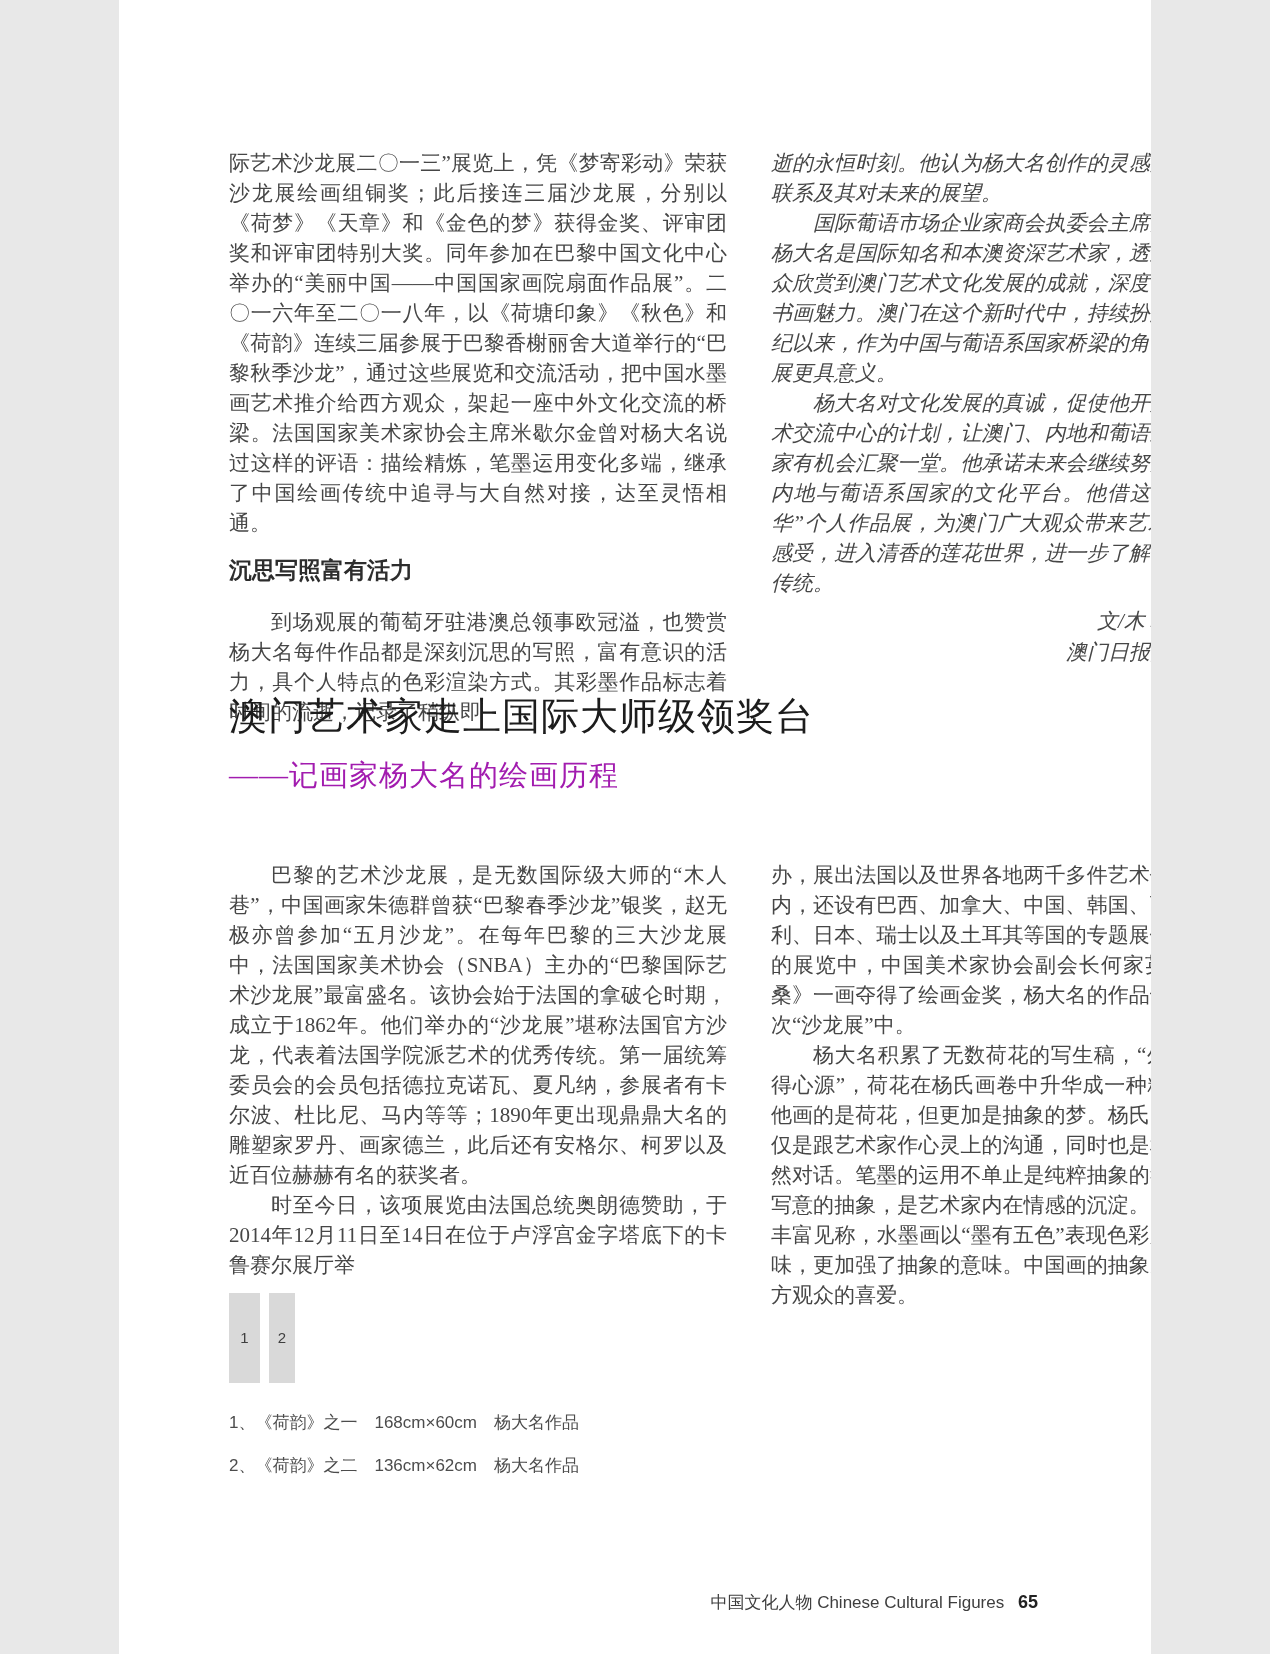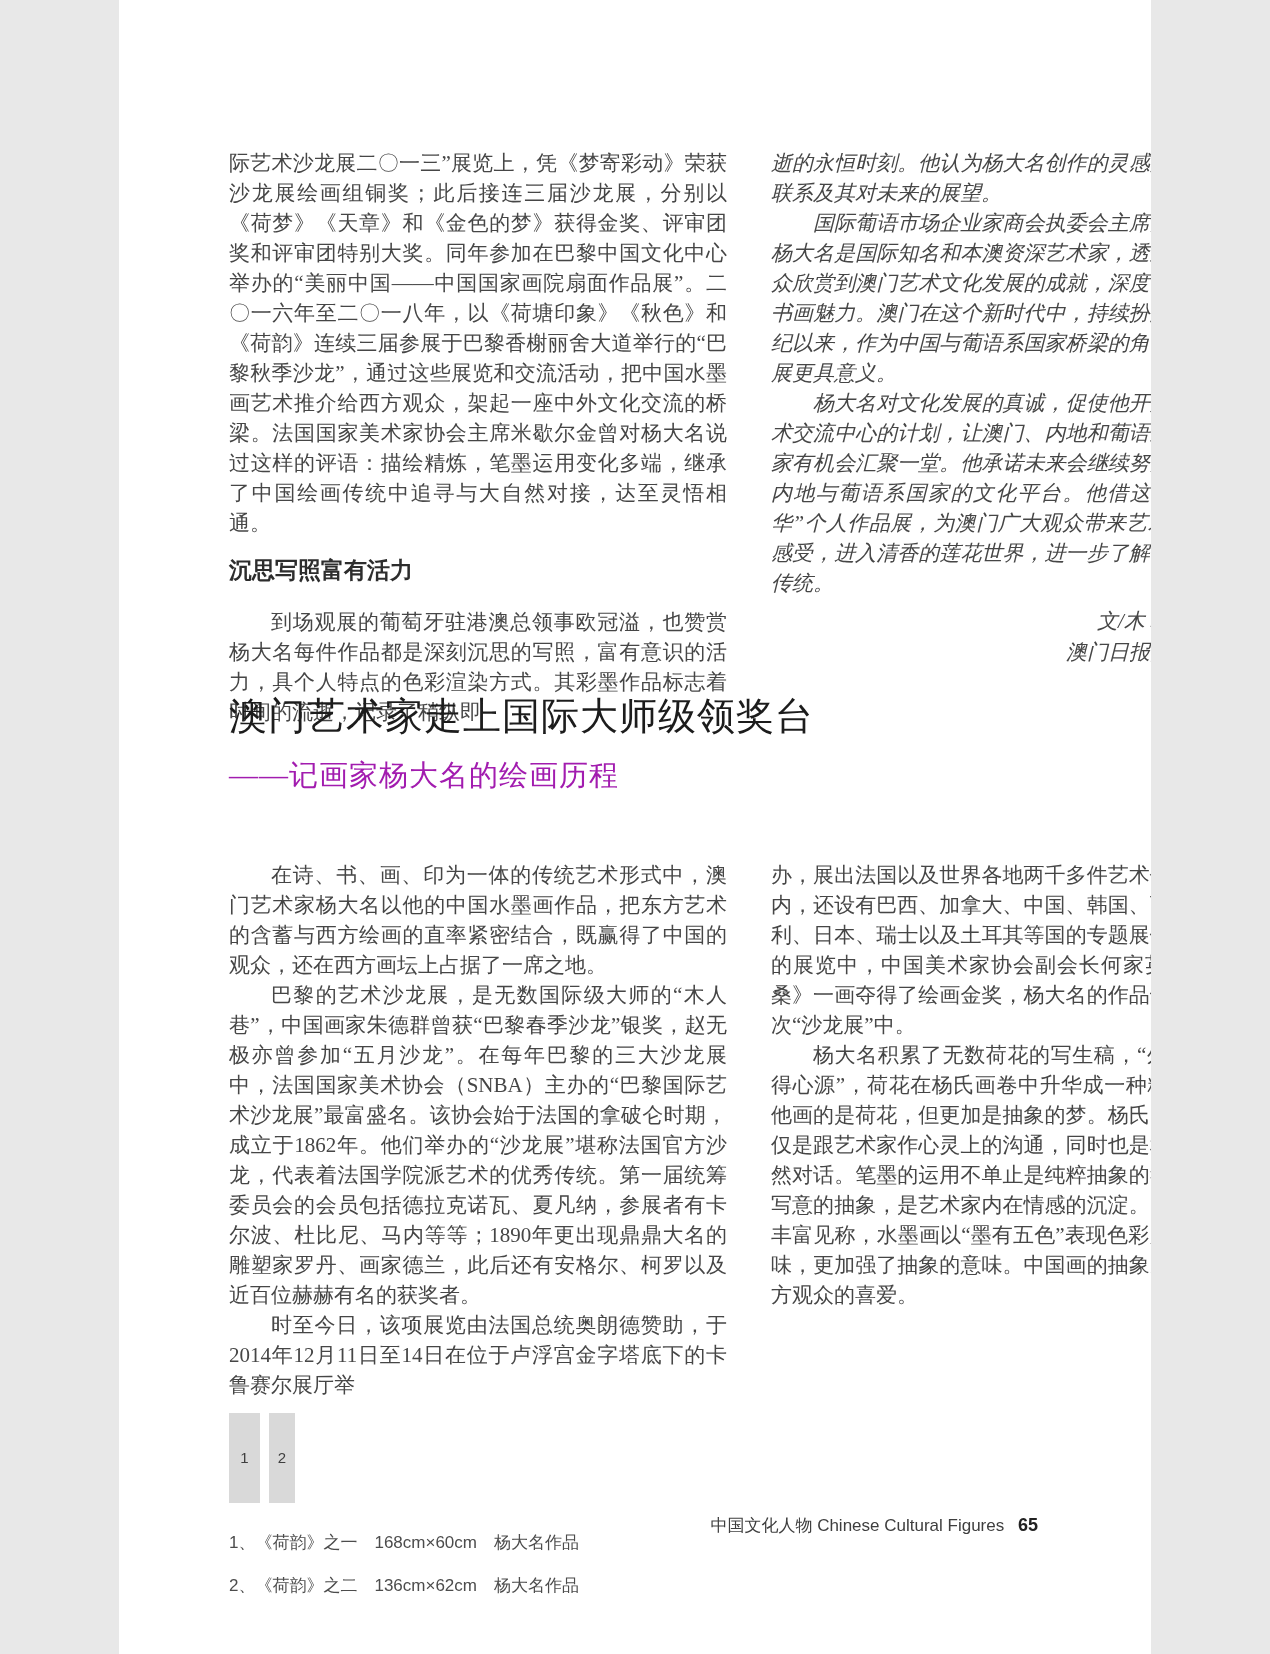--- a/index.html
+++ b/index.html
@@ -88,21 +88,21 @@
     color: #4c4c4c;
     line-height: 20px;
     text-align: left;
     text-indent: 0 !important;
     margin-bottom: 23px !important;
   }
 
   .footer {
     position: absolute;
     right: 113px;
-    top: 1514px;
+    top: 1591px;
     font-family: "Liberation Sans", sans-serif;
     font-size: 17px;
     color: #3e3e3e;
     white-space: nowrap;
   }
   .footer .page-num {
     font-weight: bold;
     font-size: 18px;
     margin-left: 9px;
     color: #222;
@@ -131,21 +131,20 @@
       </div>
     </div>
   </div>
 
   <div class="title-block">
     <h1 class="article-title">澳门艺术家走上国际大师级领奖台</h1>
     <div class="article-subtitle">——记画家杨大名的绘画历程</div>
   </div>
 
   <div class="col col-lower-left">
-    <p class="indent">在诗、书、画、印为一体的传统艺术形式中，澳门艺术家杨大名以他的中国水墨画作品，把东方艺术的含蓄与西方绘画的直率紧密结合，既赢得了中国的观众，还在西方画坛上占据了一席之地。</p>
     <p class="indent">巴黎的艺术沙龙展，是无数国际级大师的“木人巷”，中国画家朱德群曾获“巴黎春季沙龙”银奖，赵无极亦曾参加“五月沙龙”。在每年巴黎的三大沙龙展中，法国国家美术协会（SNBA）主办的“巴黎国际艺术沙龙展”最富盛名。该协会始于法国的拿破仑时期，成立于1862年。他们举办的“沙龙展”堪称法国官方沙龙，代表着法国学院派艺术的优秀传统。第一届统筹委员会的会员包括德拉克诺瓦、夏凡纳，参展者有卡尔波、杜比尼、马内等等；1890年更出现鼎鼎大名的雕塑家罗丹、画家德兰，此后还有安格尔、柯罗以及近百位赫赫有名的获奖者。</p>
     <p class="indent">时至今日，该项展览由法国总统奥朗德赞助，于2014年12月11日至14日在位于卢浮宫金字塔底下的卡鲁赛尔展厅举</p>
 
     <div class="figure-row">
       <div class="figure-strip s1">1</div>
       <div class="figure-strip s2">2</div>
     </div>
 
     <div class="captions">
       <p class="caption">1、《荷韵》之一　168cm×60cm　杨大名作品</p>

